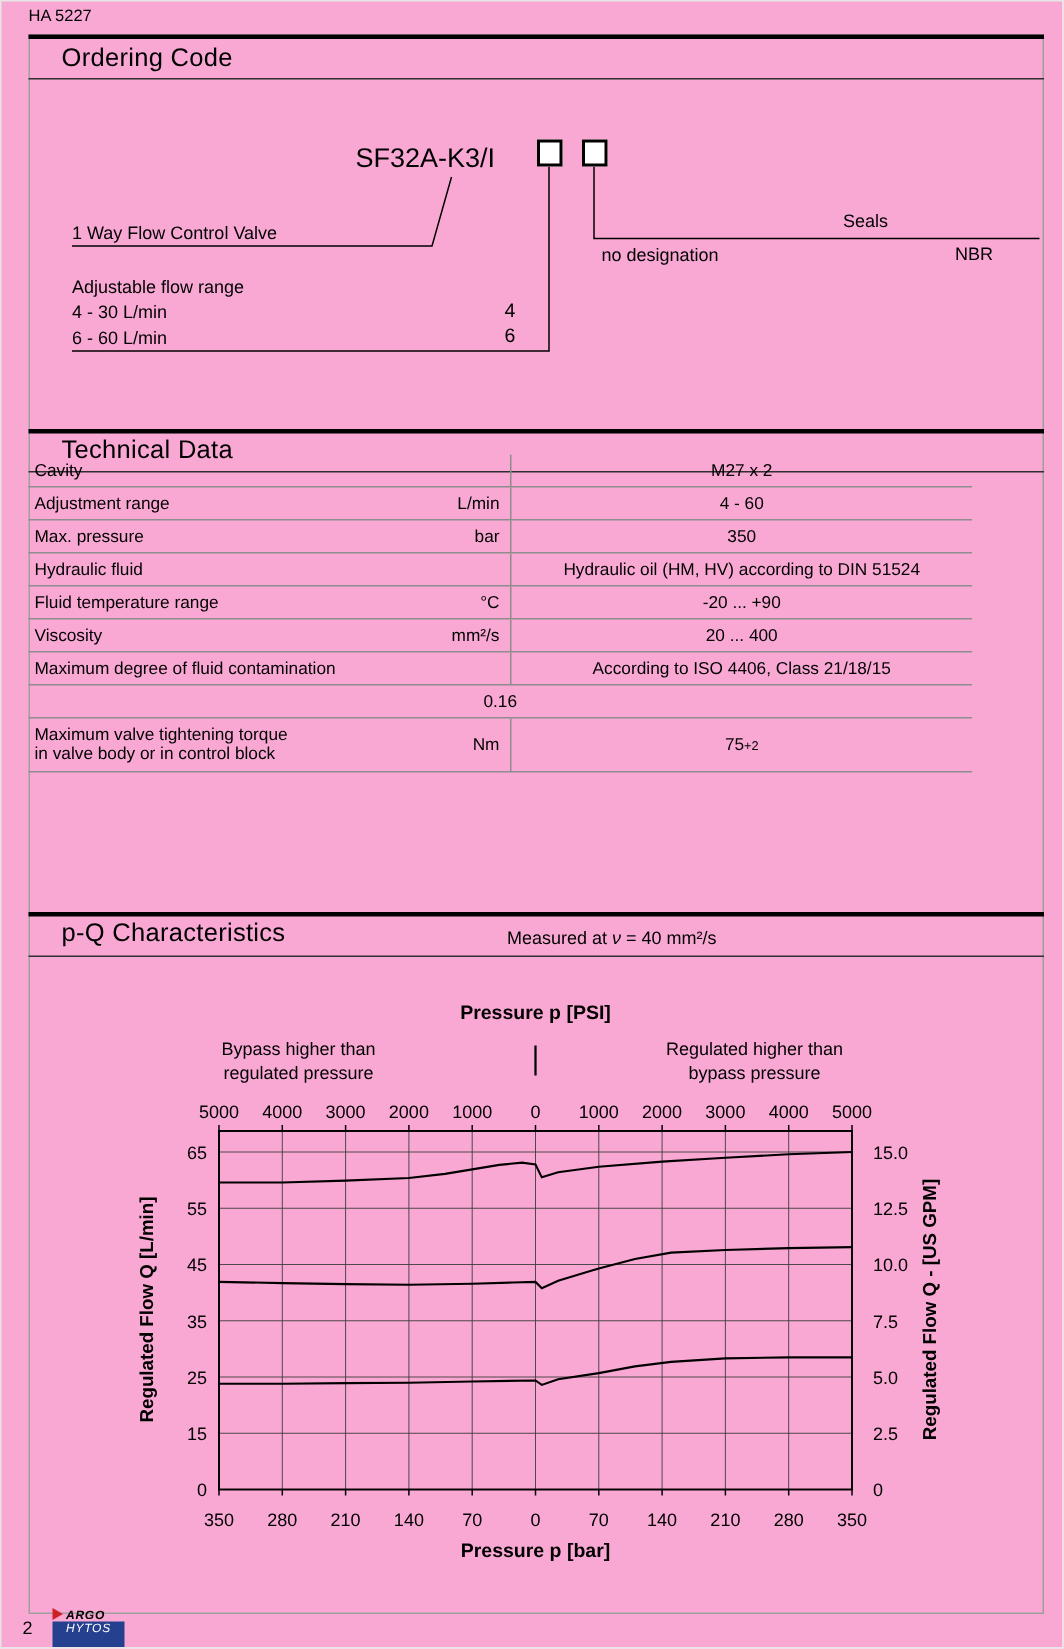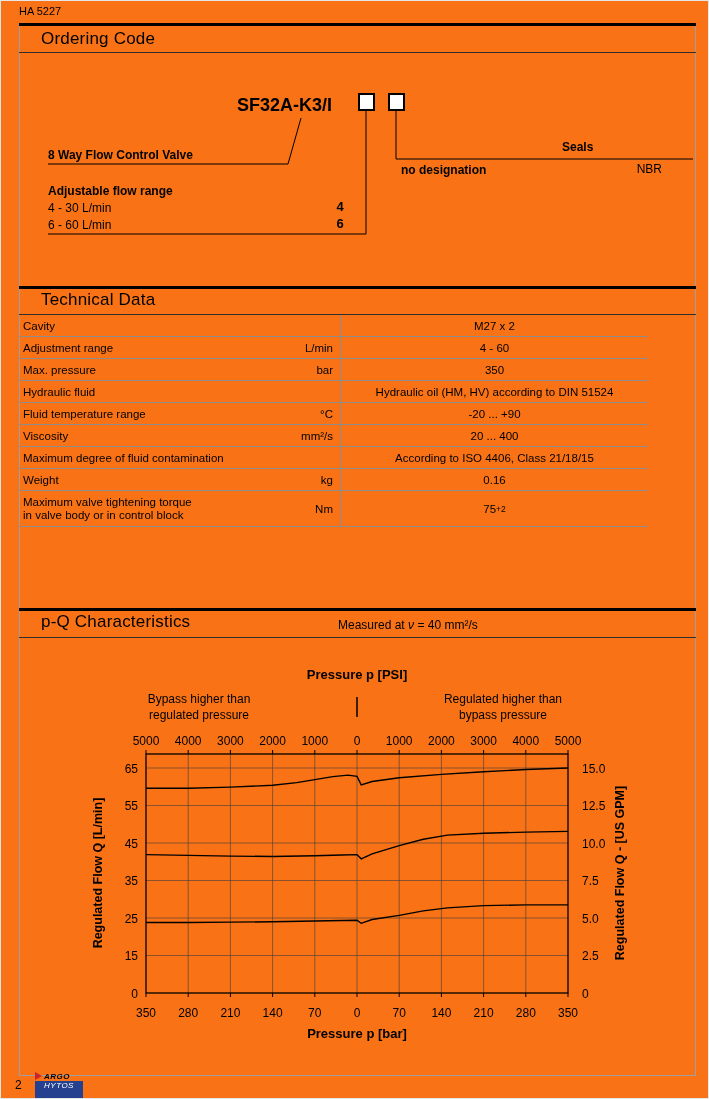--- a/index.html
+++ b/index.html
@@ -1,28 +1,28 @@
 <!DOCTYPE html>
 <html><head>
 <meta charset="utf-8">
 <style>
   *{margin:0;padding:0;box-sizing:border-box}
   html,body{background:#fff}
   body{font-family:"Liberation Sans",sans-serif;color:#000}
-  .page{position:relative;width:709px;height:1099px;background:#f97316;overflow:hidden;border:1px solid #e6e6e6}
+  .page{position:relative;width:709px;height:1099px;background:#f9a8d4;overflow:hidden;border:1px solid #e6e6e6}
   .abs{position:absolute}
-  .b{font-weight:bold}
+  .b{font-weight:normal}
   .t11{font-size:11px}.t12{font-size:12px}
   .frame{position:absolute;left:18px;top:22px;width:677px;height:1053px;border:1px solid #9f9f9f;background:transparent}
   .secbar{position:absolute;left:18px;width:677px;height:3px;background:#000}
   .rule{position:absolute;left:18px;width:677px;height:1px;background:#2f2f2f}
   .sec-title{position:absolute;left:40px;font-size:17px;font-weight:normal;letter-spacing:.2px}
   .oc-line{fill:none;stroke:#000;stroke-width:1}
   .oc-box{position:absolute;width:17px;height:18px;border:2px solid #000;background:#fff}
-  .tdtable{position:absolute;left:18px;top:314px;width:629px;font-size:11.5px}
+  .tdtable{position:absolute;left:18px;top:302px;width:629px;font-size:11.5px}
   .td-row{display:flex;height:22px;border-bottom:1px solid #8d8d8d}
   .td-row.tall{height:36px}
   .td-left{width:322px;display:flex;justify-content:space-between;align-items:center;padding:0 7px 0 4px;border-right:1px solid #8d8d8d}
   .td-val{flex:1;display:flex;align-items:center;justify-content:center;text-align:left}
   .td-2line{line-height:13px}
   sup{font-size:8.5px}
   #pq-svg text{font-size:12px;fill:#000}
   #pq-svg .svg-title{font-size:13px;font-weight:bold}
   #pq-svg .axis-title{font-size:12.5px;font-weight:bold}
   #pq-svg .grid{stroke:#3c3c3c;stroke-width:.6}
@@ -51,21 +51,21 @@
   <svg class="abs" style="left:0;top:0" width="709" height="300">
     <polyline class="oc-line" points="47,163 287,163 300,117"></polyline>
     <polyline class="oc-line" points="47,233 365,233 365,110"></polyline>
     <polyline class="oc-line" points="395,110 395,158 692,158"></polyline>
   </svg>
 
   <div class="abs b" style="left:236px;top:94px;font-size:18px">SF32A-K3/I</div>
   <div class="oc-box" style="left:357px;top:92px"></div>
   <div class="oc-box" style="left:387px;top:92px"></div>
 
-  <div class="abs b t12" style="left:47px;top:147px">8 Way Flow Control Valve</div>
+  <div class="abs b t12" style="left:47px;top:147px">1 Way Flow Control Valve</div>
   <div class="abs b t12" style="left:47px;top:183px">Adjustable flow range</div>
   <div class="abs t12" style="left:47px;top:200px">4 - 30 L/min</div>
   <div class="abs b" style="left:330px;top:198px;width:18px;text-align:center;font-size:13px">4</div>
   <div class="abs t12" style="left:47px;top:217px">6 - 60 L/min</div>
   <div class="abs b" style="left:330px;top:215px;width:18px;text-align:center;font-size:13px">6</div>
 
   <div class="abs b t12" style="left:400px;top:162px">no designation</div>
   <div class="abs b t12" style="left:561px;top:139px;width:100px;">Seals</div>
   <div class="abs t12" style="left:561px;top:161px;width:100px;text-align:right">NBR</div>
 
@@ -117,24 +117,20 @@
       <div class="td-val">20 ... 400</div>
     </div>
     <div class="td-row">
       <div class="td-left">
         <span>Maximum degree of fluid contamination</span>
         <span></span>
       </div>
       <div class="td-val">According to ISO 4406, Class 21/18/15</div>
     </div>
     <div class="td-row">
-      <div class="td-left">
-        <span>Weight</span>
-        <span>kg</span>
-      </div>
       <div class="td-val">0.16</div>
     </div>
     <div class="td-row tall">
       <div class="td-left">
         <div class="td-2line">
           <span>Maximum valve tightening torque</span><br>
           <span>in valve body or in control block</span>
         </div>
         <span>Nm</span>
       </div>

